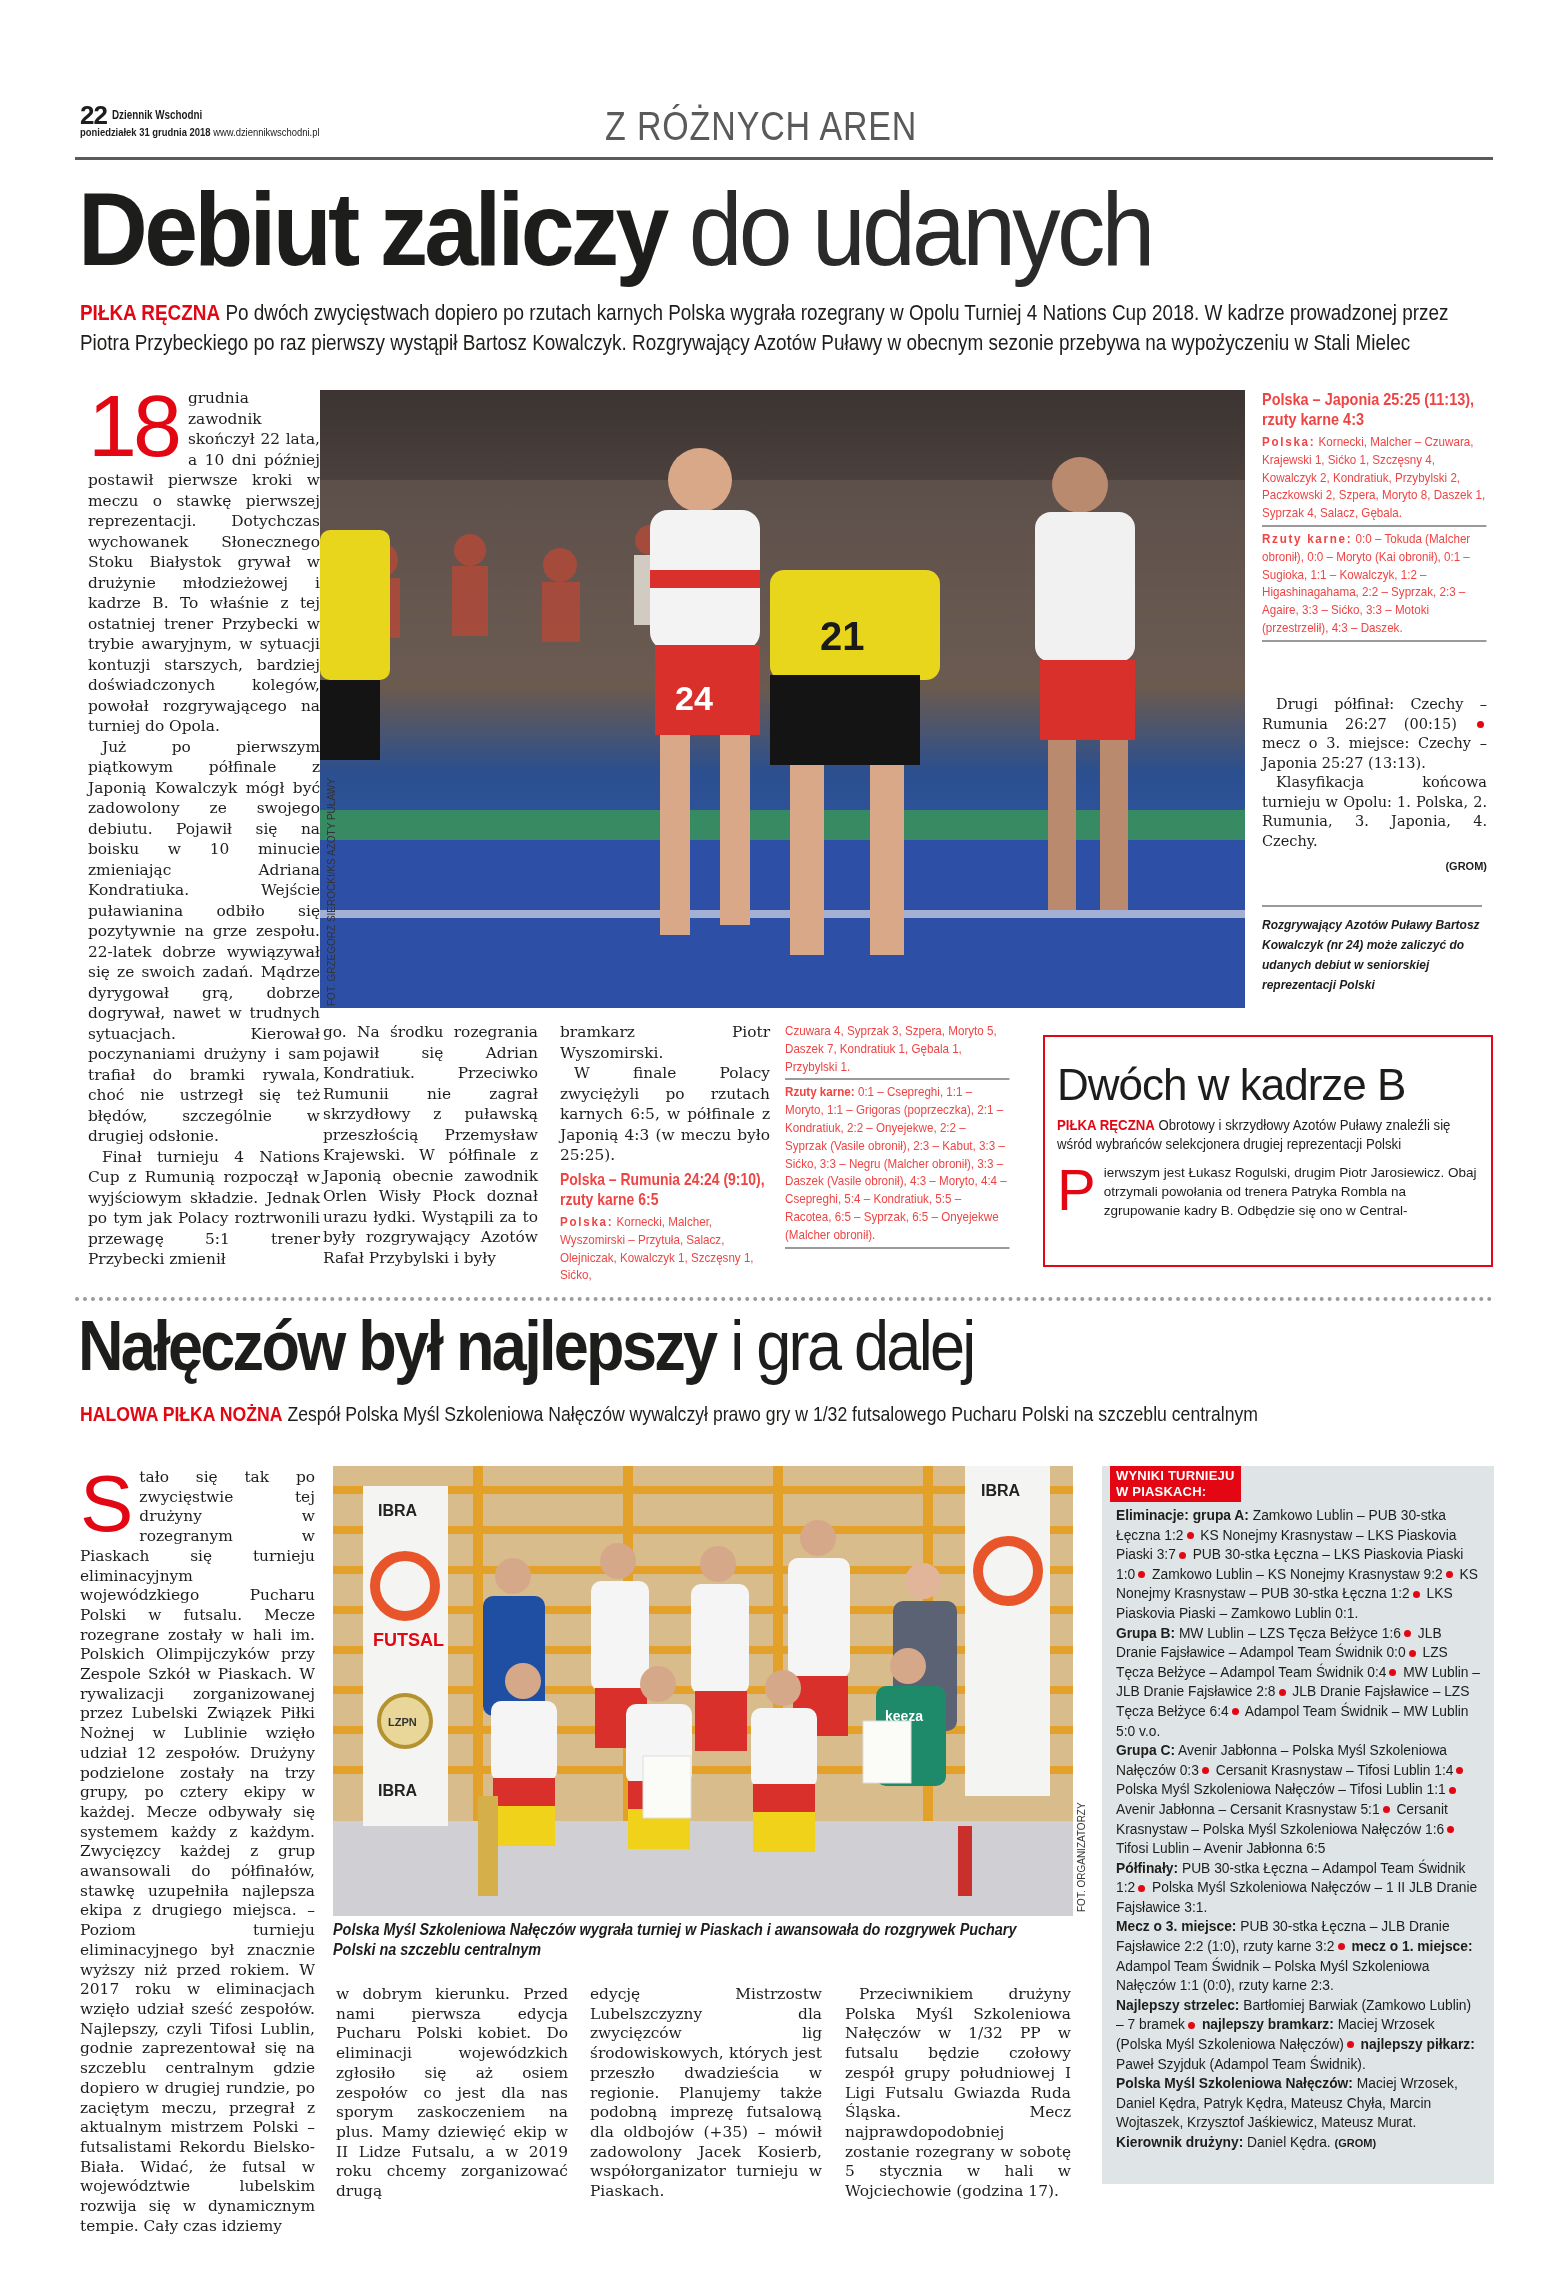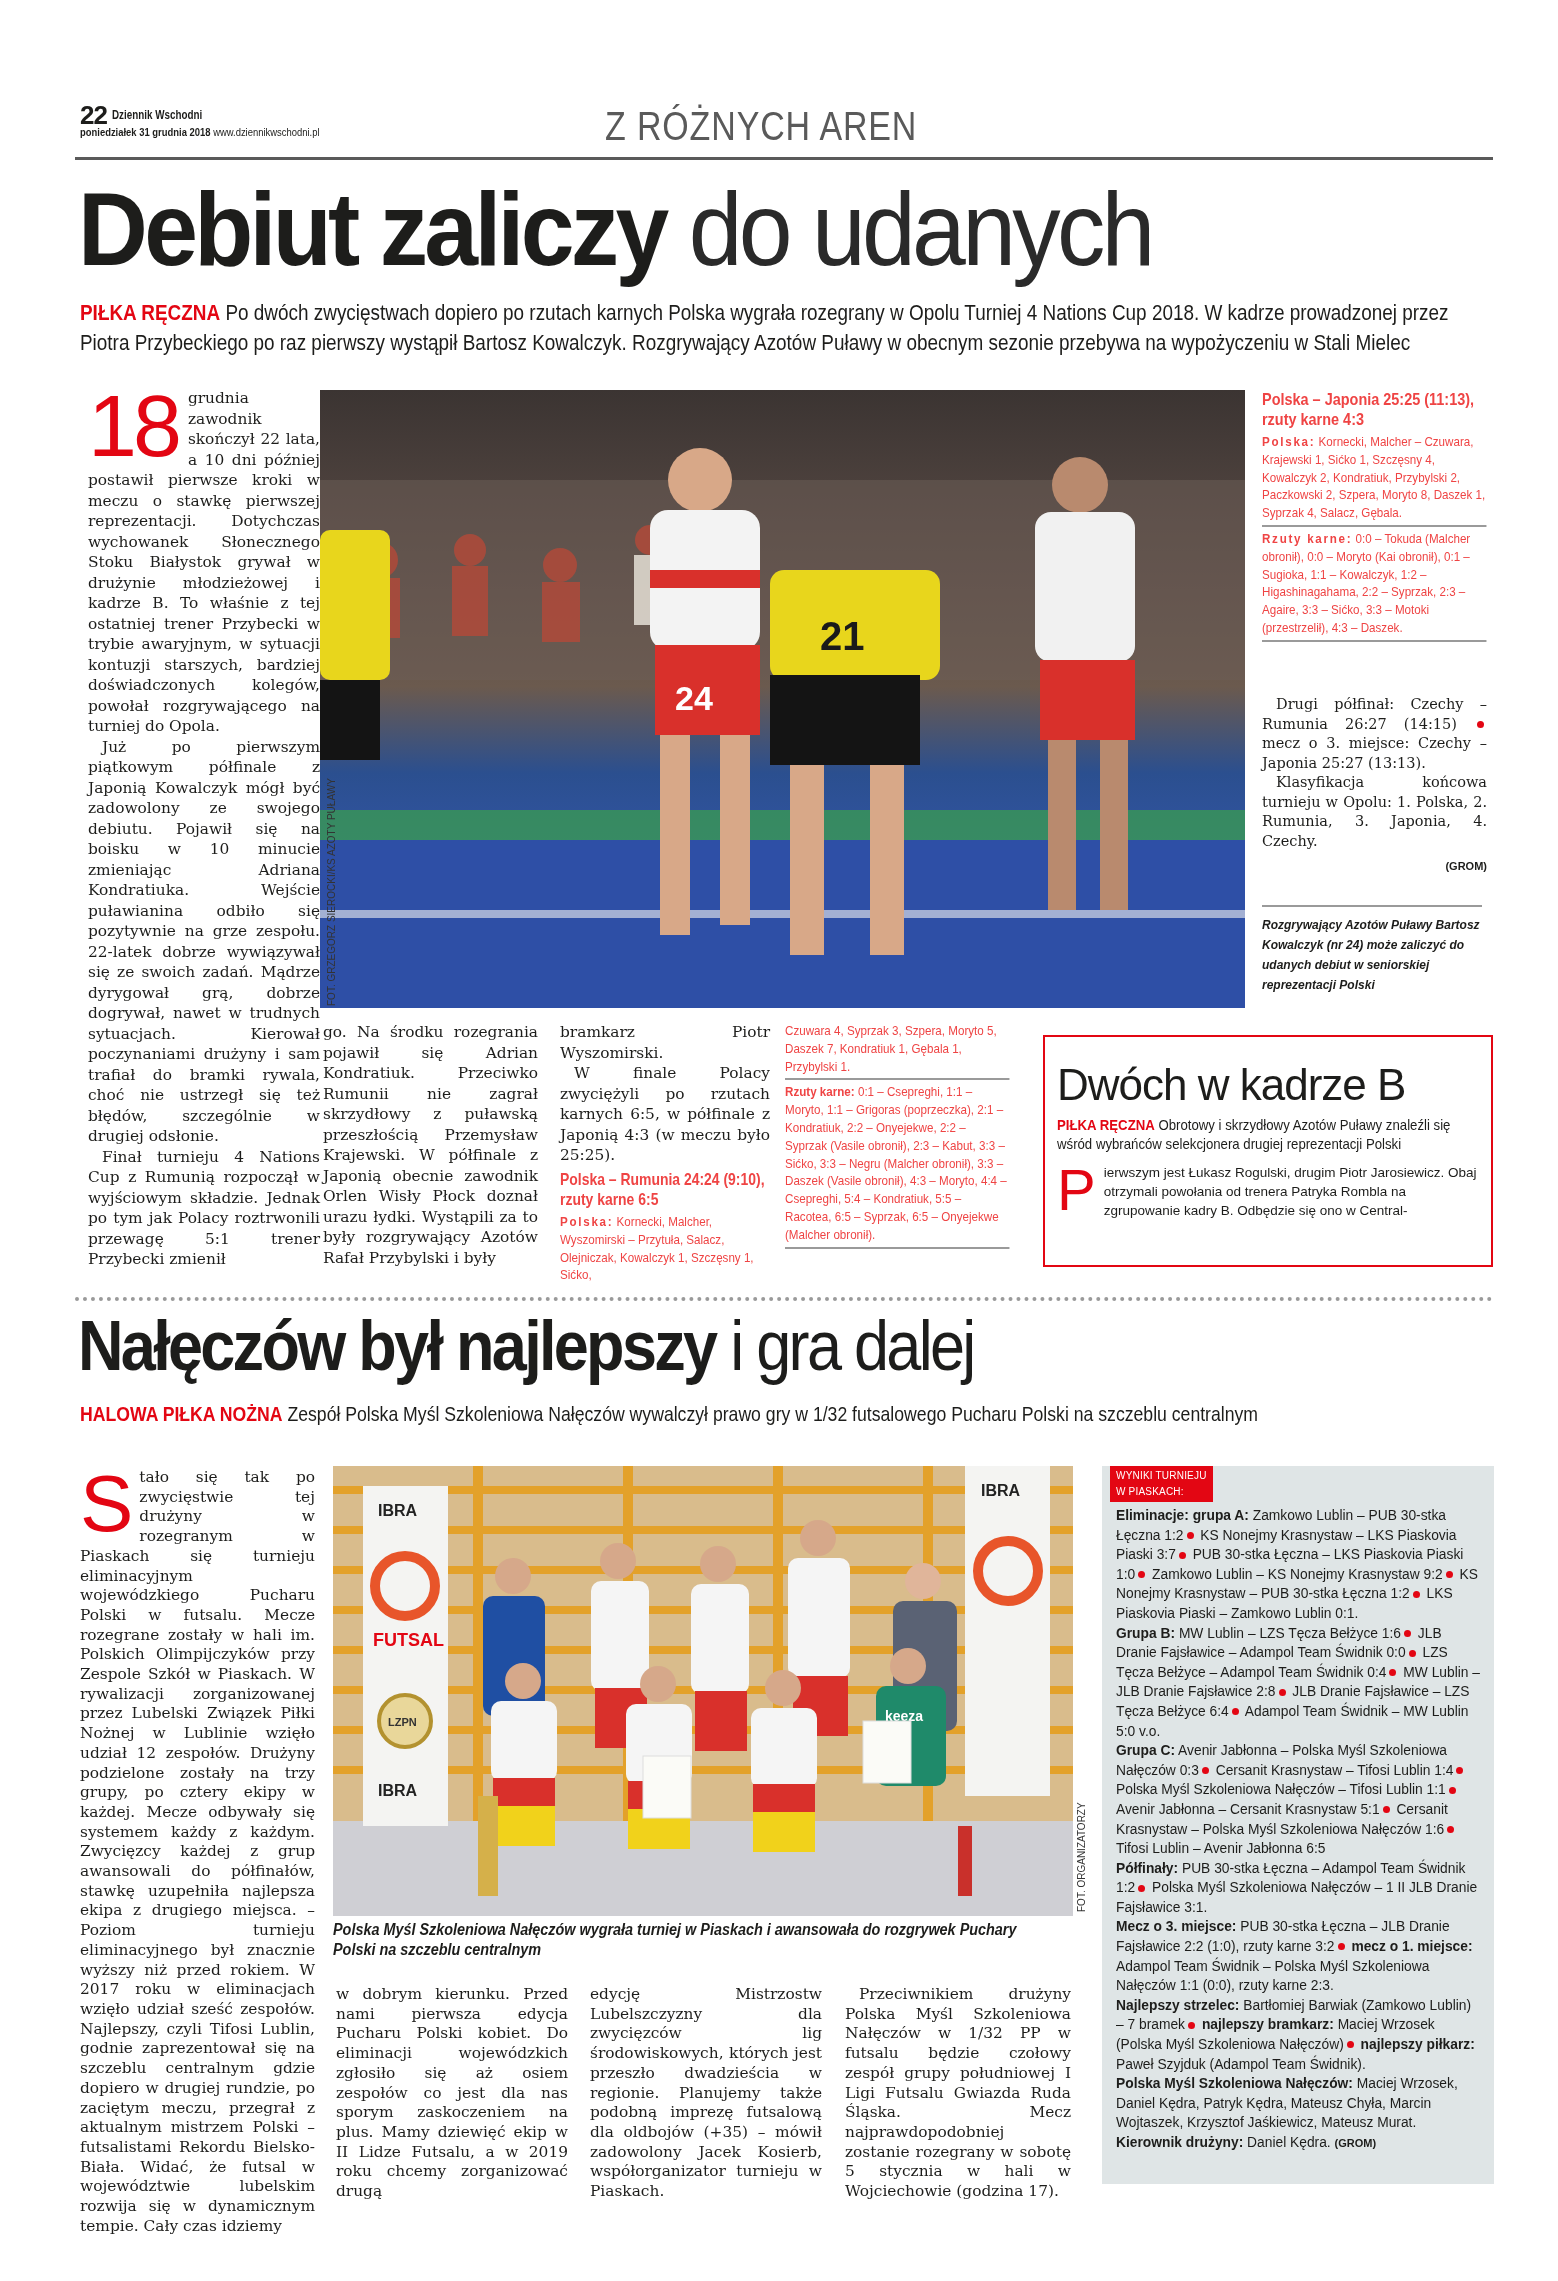--- a/index.html
+++ b/index.html
@@ -52,21 +52,21 @@
   .dotted-sep { left: 75px; top: 1297px; width: 1418px; border-top: 4px dotted #9a9a9a; }
 
   
   .h2 { left: 78px; top: 1308px; font-family: "Liberation Sans", sans-serif; font-size: 70px; letter-spacing: -3px; white-space: nowrap; line-height: 1.1; transform: scaleX(0.9); transform-origin: left; }
   .h2 .bold { font-weight: 700; }
   .h2 .light { font-weight: 400; }
   .lead2 { left: 80px; top: 1400px; font-family: "Liberation Sans", sans-serif; font-size: 21px; line-height: 28px; transform: scaleX(0.84); transform-origin: left; white-space: nowrap; }
 
   
   .results { background: #dfe5e6; padding: 10px 14px; }
-  .results .rtag { display: inline-block; background: #e30613; color: #fff; font-family: "Liberation Sans", sans-serif; font-weight: 400; font-size: 10px; line-height: 16px; padding: 2px 6px; margin: -10px 0 4px -6px; letter-spacing: 0.2px; }
+  .results .rtag { display: inline-block; background: #e30613; color: #fff; font-family: "Liberation Sans", sans-serif; font-weight: 700; font-size: 13px; line-height: 16px; padding: 2px 6px; margin: -10px 0 4px -6px; letter-spacing: 0.2px; }
   .results .rtxt { font-family: "Liberation Sans", sans-serif; font-size: 13.8px; line-height: 19.6px; color: #1d1d1b; }
   .results .rtxt b { font-weight: 700; }
   .grom { font-family: "Liberation Sans", sans-serif; font-weight: 700; font-size: 11px; }
 </style>
 </head>
 <body>
 
 <div class="abs page-num">22</div>
 <div class="abs paper-name">Dziennik Wschodni</div>
 <div class="abs date-line">
@@ -145,21 +145,21 @@
     <span>Kornecki, Malcher – Czuwara, Krajewski 1, Sićko 1, Szczęsny 4, Kowalczyk 2, Kondratiuk, Przybylski 2, Paczkowski 2, Szpera, Moryto 8, Daszek 1, Syprzak 4, Salacz, Gębala.</span>
     <div class="sep"></div>
     <span class="lbl">Rzuty karne:</span>
     <span>0:0 – Tokuda (Malcher obronił), 0:0 – Moryto (Kai obronił), 0:1 – Sugioka, 1:1 – Kowalczyk, 1:2 – Higashinagahama, 2:2 – Syprzak, 2:3 – Agaire, 3:3 – Sićko, 3:3 – Motoki (przestrzelił), 4:3 – Daszek.</span>
     <div class="sep"></div>
   </div>
 </div>
 
 <div class="abs col" style="left:1262px; top:695px; width:225px; font-size:14.5px; line-height:19.5px;">
   <p>
-    <span>Drugi półfinał: Czechy – Rumunia 26:27 (14:15)</span>
+    <span>Drugi półfinał: Czechy – Rumunia 26:27 (00:15)</span>
     <span class="red-dot"></span>
     <span>mecz o 3. miejsce: Czechy – Japonia 25:27 (13:13).</span>
   </p>
   <p>Klasyfikacja końcowa turnieju w Opolu: 1. Polska, 2. Rumunia, 3. Japonia, 4. Czechy.</p>
   <div class="grom" style="text-align:right; margin-top:6px;">(GROM)</div>
 </div>
 <div class="abs" style="left:1262px; top:905px; width:220px; height:2px; background:#9a9a9a;"></div>
 <div class="abs caption" style="left:1262px; top:915px; width:225px;">Rozgrywający Azotów Puławy Bartosz Kowalczyk (nr 24) może zaliczyć do udanych debiut w seniorskiej reprezentacji Polski</div>
 
 <div class="abs col" style="left:323px; top:1022px; width:215px;">

